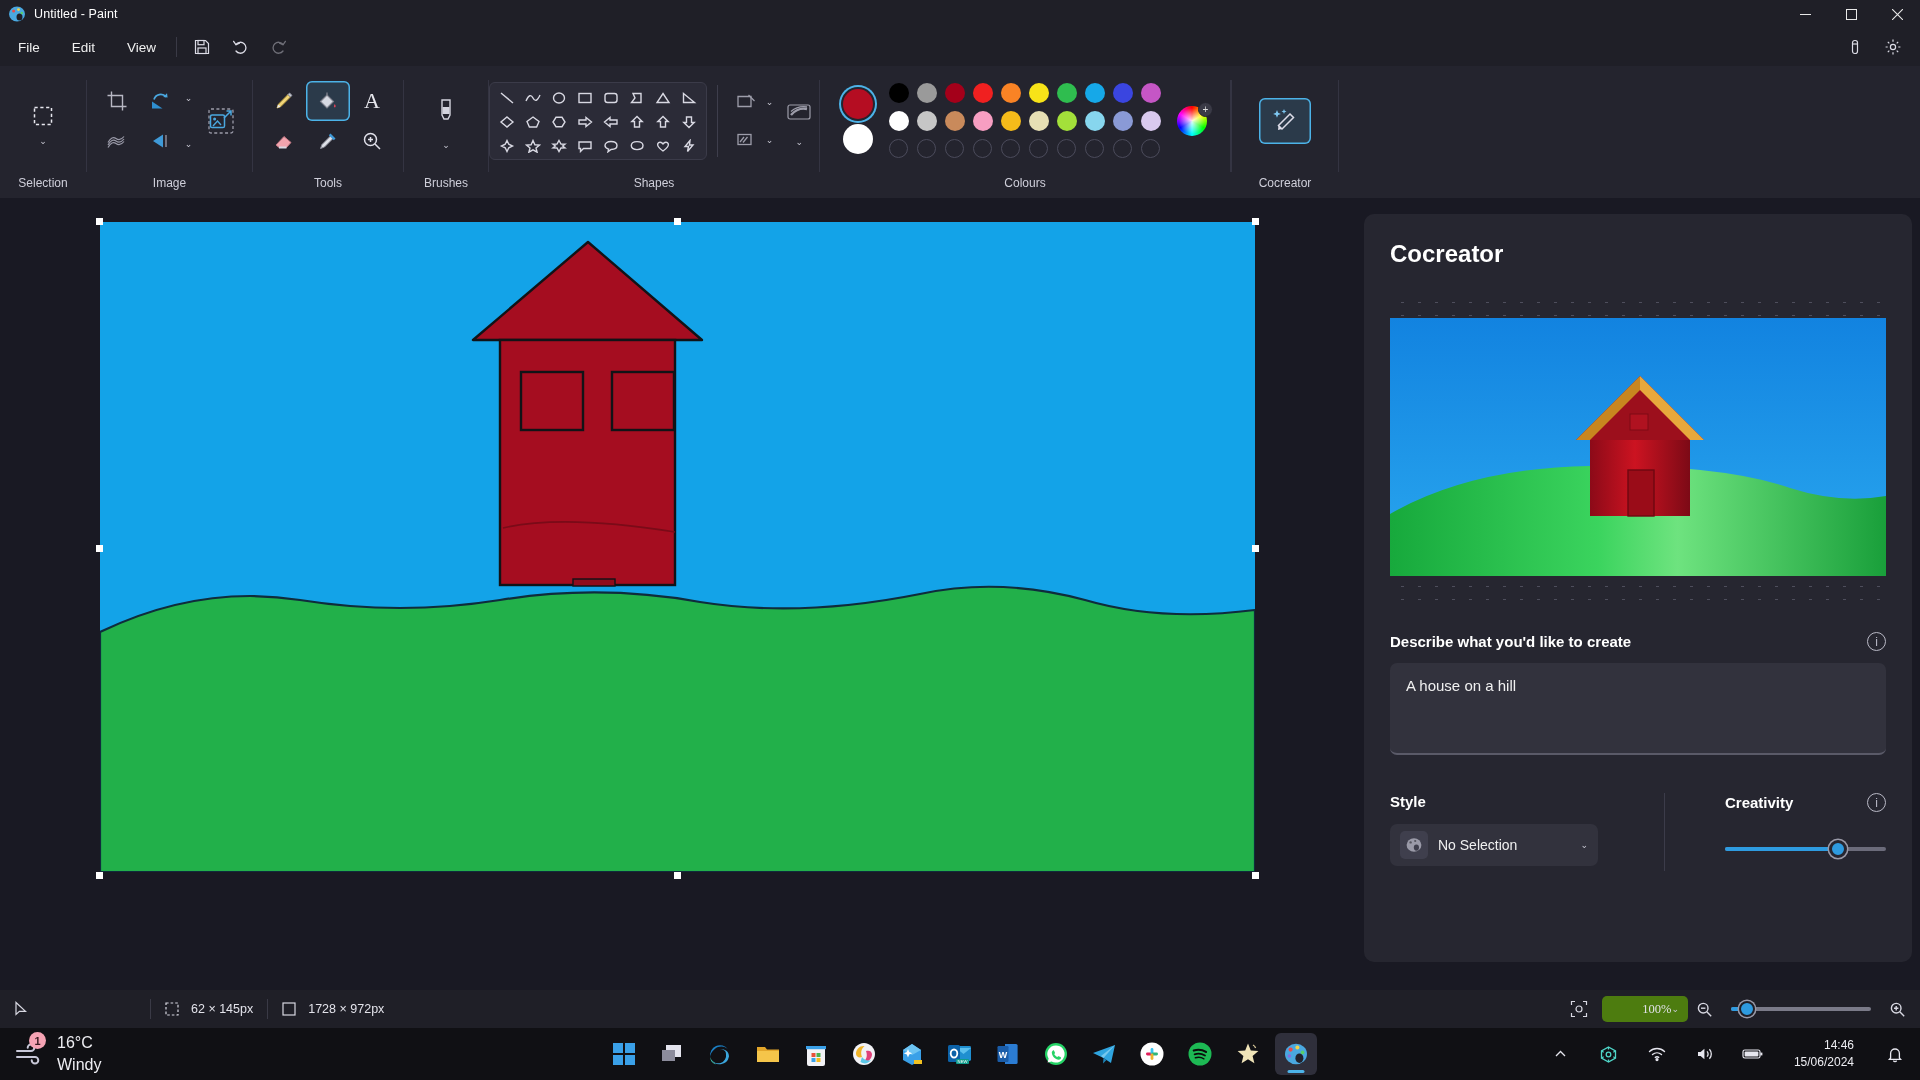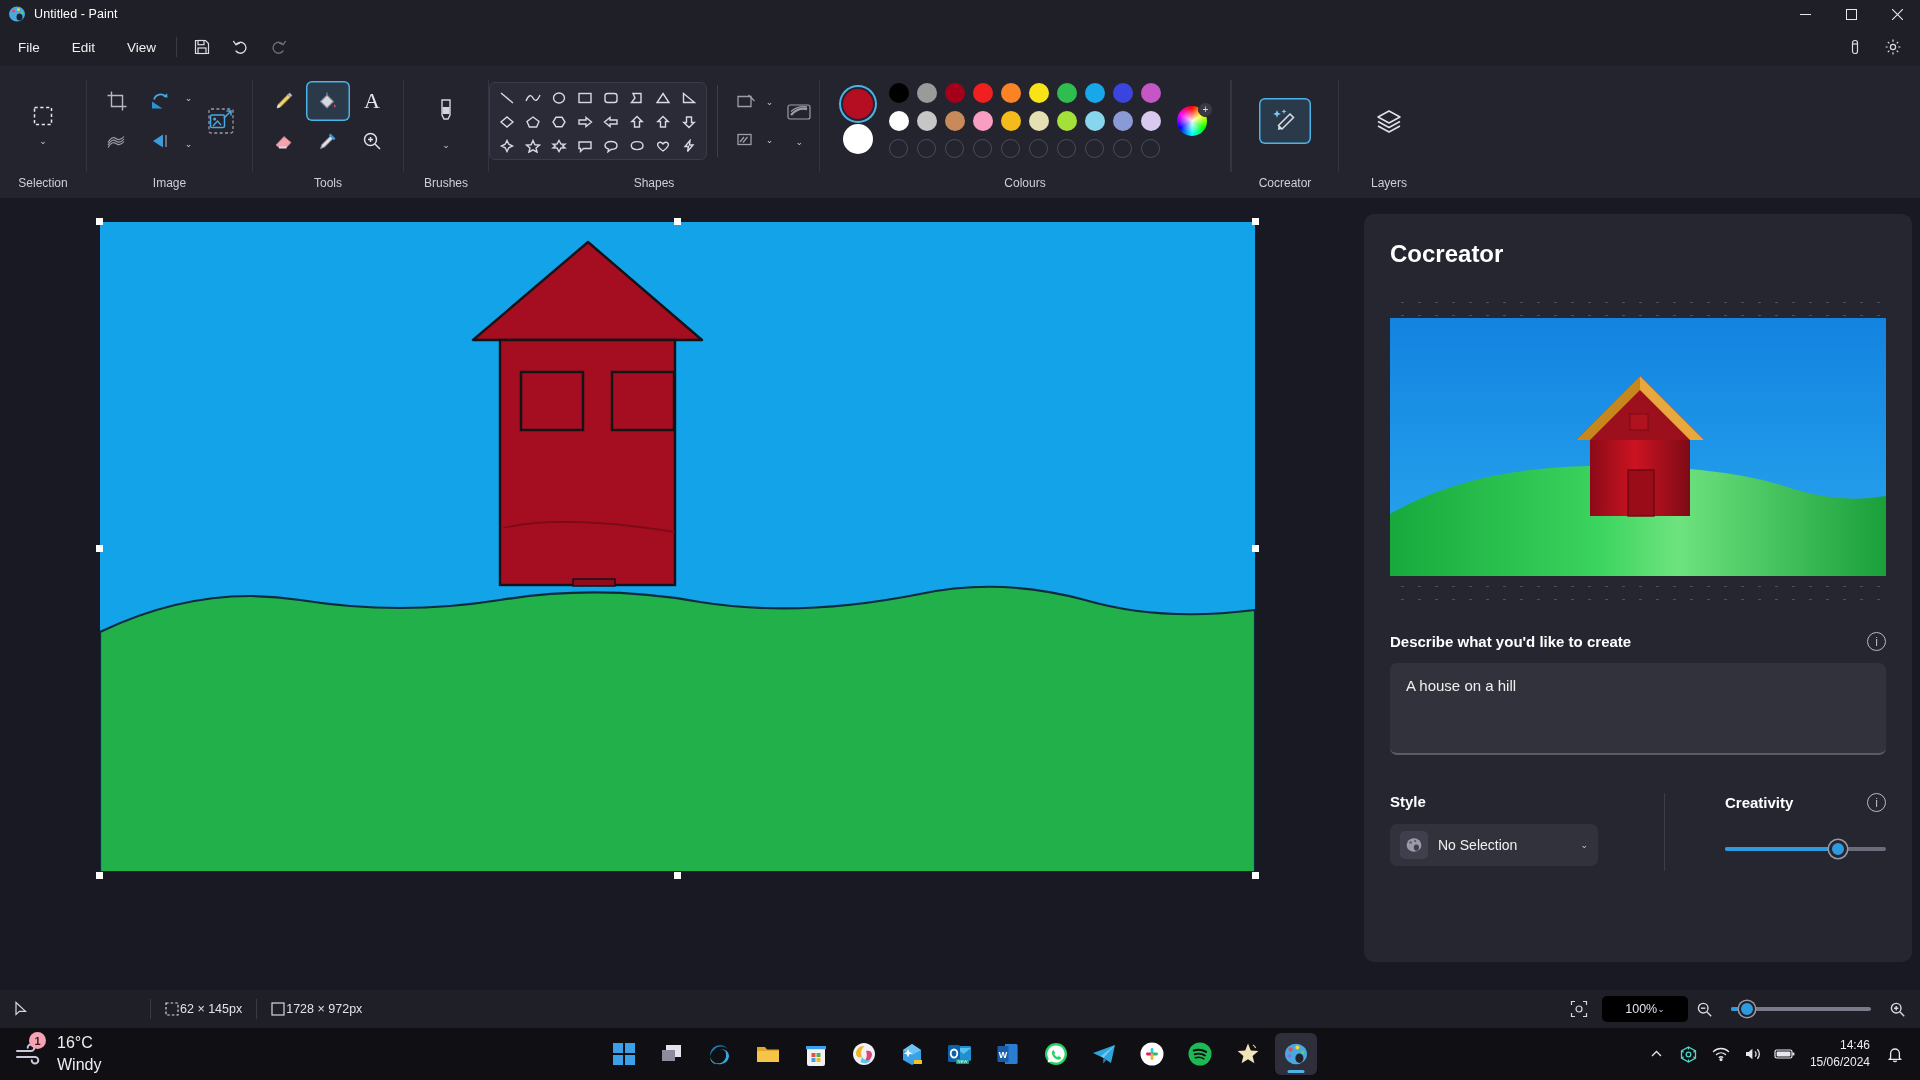--- a/index.html
+++ b/index.html
@@ -139,27 +139,28 @@
     background: #6b6b7a; border-radius: 2px; }
   .slider-fill { position: absolute; top: 7px; left: 0; height: 4px; background: #2e9be0; border-radius: 2px; }
   .slider-knob { position: absolute; top: 0; width: 18px; height: 18px; border-radius: 50%;
     background: #2e9be0; border: 3px solid #262630; box-shadow: 0 0 0 1.5px #9a9aa8; }
 
   
   .statusbar {
     position: absolute; bottom: 52px; left: 0; width: 1920px; height: 38px;
     background: #1f1f27; display: flex; align-items: center; font-size: 12.5px; color: #e2e2ea;
   }
-  .sb-item { display: flex; align-items: center; gap: 1px; padding: 0 14px; height: 38px; }
+  .sb-item { display: flex; align-items: center; gap: 12px; padding: 0 14px; height: 38px; }
   .sb-sep { width: 1px; height: 20px; background: #3a3a46; }
   .sb-spacer { flex: 1; }
   .zoom-select {
-    width: 86px; height: 26px; background: #000000; border-radius: 5px;
-    display: flex; align-items: center; justify-content: center; padding: 0 9px;
+    width: 86px; height: 26px; background: #4d7c0f; border-radius: 5px;
+    display: flex; align-items: center; justify-content: flex-end; padding: 0 9px;
     font-size: 12.5px;
+    font-family: Liberation Serif, serif;
   }
   .zslider { position: relative; width: 140px; height: 16px; margin: 0 10px; }
   .zs-track { position: absolute; top: 6px; left: 0; right: 0; height: 4px; background: #7a7a88; border-radius: 2px; }
   .zs-fill { position: absolute; top: 6px; left: 0; width: 10px; height: 4px; background: #2e9be0; border-radius: 2px; }
   .zs-knob { position: absolute; left: 8px; top: 0; width: 16px; height: 16px; border-radius: 50%;
     background: #2e9be0; border: 2.5px solid #1f1f27; box-shadow: 0 0 0 1.5px #9a9aa8; }
 
   
   .taskbar {
     position: absolute; bottom: 0; left: 0; width: 1920px; height: 52px;
@@ -170,21 +171,21 @@
   .badge { position: absolute; top: -7px; left: 15px; width: 17px; height: 17px; border-radius: 50%;
     background: #f5a3b4; color: #3a1b22; font-size: 11px; font-weight: bold;
     display: flex; align-items: center; justify-content: center; }
   .tb-center { position: absolute; left: 50%; transform: translateX(-50%);
     display: flex; align-items: center; gap: 6px; }
   .tb-app { width: 42px; height: 42px; border-radius: 6px; display: flex;
     align-items: center; justify-content: center; position: relative; }
   .tb-app.running:after { content:''; position:absolute; bottom:2px; left:50%; transform:translateX(-50%);
     width:17px; height:3px; border-radius:2px; background:#4cb3e8; }
   .tb-app.active { background: #2f2f3b; }
-  .tray { position: absolute; right: 0; display: flex; align-items: center; gap: 2px; padding-right: 10px; height: 52px; }
+  .tray { position: absolute; right: 0; display: flex; align-items: center; gap: 18px; padding-right: 10px; height: 52px; }
   .tray-ico { width: 30px; height: 36px; display:flex; align-items:center; justify-content:center; color:#e6e6ee; }
   .clock { text-align: right; font-size: 12px; line-height: 1.4; color: #ededf2; padding: 0 8px; }
 </style>
 </head>
 <body>
 
 <div class="app">
 
   <div class="titlebar">
     <div class="tb-icon">
@@ -605,32 +606,20 @@
             <path d="M8.5 19.5 L12 23 L8 24 Z" fill="#dcdce8"></path>
             <path d="M7 4 L8.1 6.8 L10.9 7.9 L8.1 9 L7 11.8 L5.9 9 L3.1 7.9 L5.9 6.8 Z" fill="#7ec8f2"></path>
             <path d="M14 3 L14.7 4.8 L16.5 5.5 L14.7 6.2 L14 8 L13.3 6.2 L11.5 5.5 L13.3 4.8 Z" fill="#7ec8f2"></path>
           </svg>
         </div>
       </div>
       <div class="group-label">Cocreator</div>
     </div>
     <div class="vsep"></div>
 
-    <div class="group" style="width:100px">
-      <div class="group-body">
-        <div class="tool-btn" style="width:50px;height:46px">
-          <svg width="28" height="28" viewBox="0 0 28 28" fill="none" stroke="#e2e2ec" stroke-width="1.5" stroke-linejoin="round">
-            <path d="M14 4 L25 10 L14 16 L3 10 Z"></path>
-              <path d="M3 14.5 L14 20.5 L25 14.5"></path>
-              <path d="M3 19 L14 25 L25 19"></path>
-          </svg>
-        </div>
-      </div>
-      <div class="group-label">Layers</div>
-    </div>
   </div>
 
   <div class="workarea">
     <div class="canvas-holder">
       <div class="canvas-box">
         <svg width="1155" height="650" viewBox="0 0 1155 650" style="display:block">
           <rect x="0" y="0" width="1155" height="650" fill="#13a3e8"></rect>
           <path d="M0 410 L0 650 L1155 650 L1155 388 Q1060 400 985 378 Q900 355 820 372 Q700 396 600 380 Q500 362 400 378 Q300 394 200 378 Q100 362 0 410 Z" fill="#22b04a" stroke="#0f2c3c" stroke-width="2.2"></path>
           <path d="M373 118 L602 118 L488 20 Z" fill="#a50d20" stroke="#111317" stroke-width="2.4" stroke-linejoin="round"></path>
           <rect x="400" y="118" width="175" height="245" fill="#a50d20" stroke="#111317" stroke-width="2.4"></rect>

